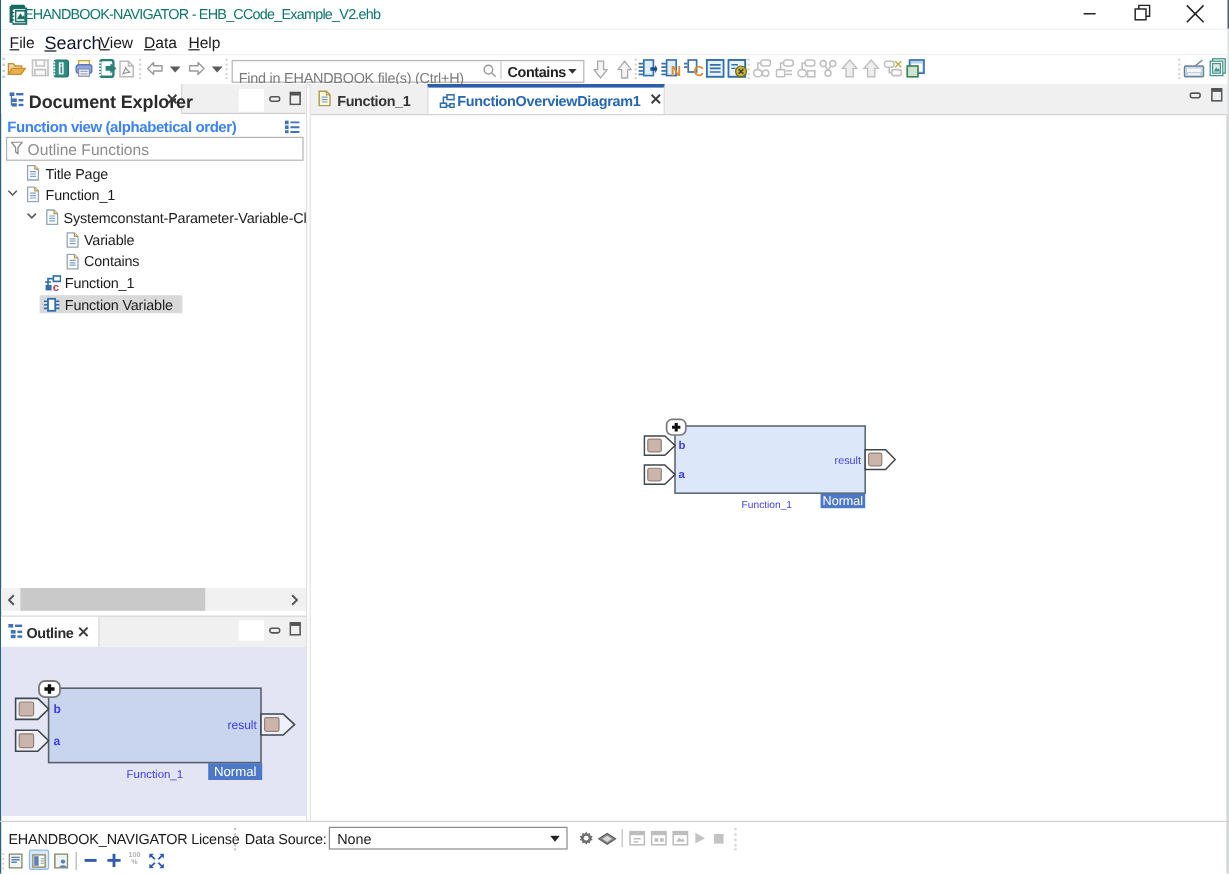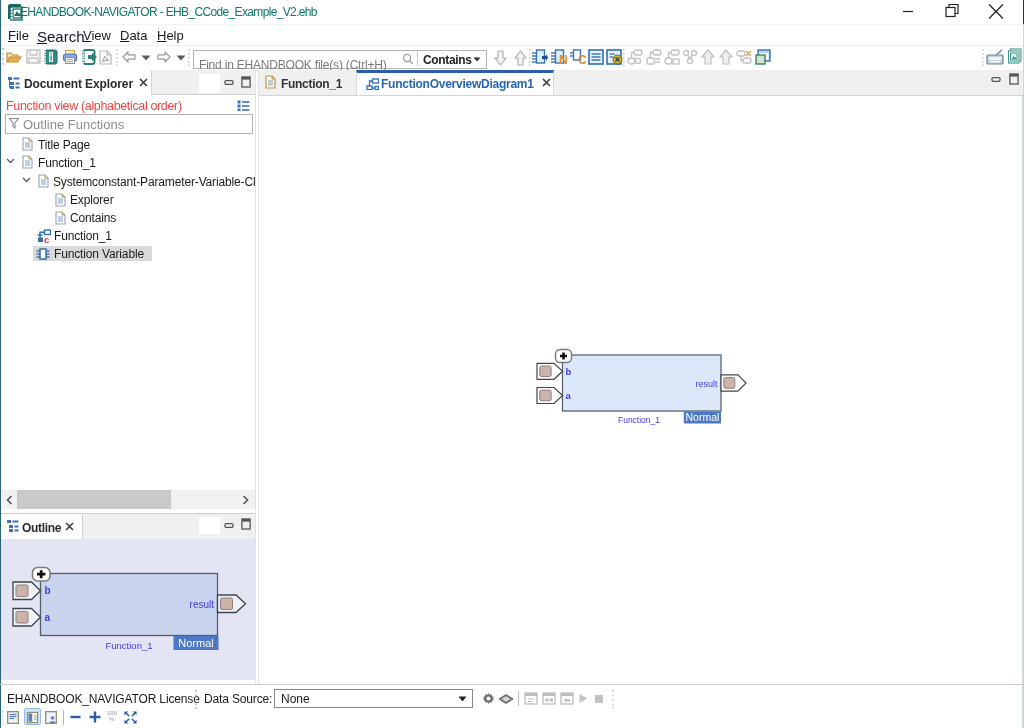--- a/index.html
+++ b/index.html
@@ -311,21 +311,21 @@
   <g fill="#3e71b8">
       <rect x="1" y="1" width="4" height="3"></rect>
       <rect x="6.5" y="1.5" width="6" height="2"></rect>
       <rect x="3" y="6" width="4" height="3"></rect>
       <rect x="8.5" y="6.5" width="4" height="2"></rect>
       <rect x="3" y="10" width="4" height="3"></rect>
       <rect x="8.5" y="10.5" width="4" height="2"></rect>
     </g>
   <path d="M2.5 4 L2.5 11.5 L3 11.5 M2.5 7.5 L3 7.5" stroke="#3e71b8" stroke-width="1" fill="none"></path>
 </svg>
-<div class="abs tabtxt" style="left:24px;top:77px;color:#2b2b2b;font-size:12px;letter-spacing:-0.1px">Document Explorer</div>
+<div class="abs tabtxt" style="left:24px;top:77px;color:#2b2b2b;font-size:15px;letter-spacing:-0.1px">Document Explorer</div>
 <svg class="ico" style="left:138px;top:77px" width="11" height="11" viewBox="0 0 11 11">
     <path d="M2 2 L9 9 M9 2 L2 9" stroke="#3c3c3c" stroke-width="1.6"></path>
   </svg>
 
 <div class="abs" style="left:199px;top:74px;width:21px;height:19px;background:#ffffff"></div>
 <svg class="ico" style="left:224px;top:78px" width="10" height="9" viewBox="0 0 10 9">
     <rect x="0.9" y="2.6" width="8.2" height="3.8" rx="1.6" fill="none" stroke="#555" stroke-width="1.3"></rect>
   </svg>
 <svg class="ico" style="left:241px;top:76px" width="10" height="12" viewBox="0 0 10 12">
     <rect x="0.9" y="1" width="8.2" height="10" fill="none" stroke="#555" stroke-width="1.3"></rect>
@@ -363,21 +363,21 @@
     <rect x="0.9" y="2.6" width="8.2" height="3.8" rx="1.6" fill="none" stroke="#555" stroke-width="1.3"></rect>
   </svg>
 <svg class="ico" style="left:1009px;top:73px" width="10" height="12" viewBox="0 0 10 12">
     <rect x="0.9" y="1" width="8.2" height="10" fill="none" stroke="#555" stroke-width="1.3"></rect>
     <rect x="0.9" y="1" width="8.2" height="2.6" fill="#555"></rect>
   </svg>
 
 <div class="abs" style="left:255px;top:70px;width:1px;height:614px;background:#e2e2e2"></div>
 <div class="abs" style="left:258px;top:70px;width:1px;height:614px;background:#e2e2e2"></div>
 
-<div class="abs" style="left:6px;top:99px;font-size:12.5px;font-weight:normal;color:#ef4444;letter-spacing:-0.35px">Function view (alphabetical order)</div>
+<div class="abs" style="left:6px;top:99px;font-size:12.5px;font-weight:bold;color:#3b82f6;letter-spacing:-0.35px">Function view (alphabetical order)</div>
 <svg class="ico" style="left:237px;top:100px" width="13" height="11" viewBox="0 0 13 11">
   <g fill="#3e71b8">
       <rect x="0.5" y="0.5" width="3" height="3"></rect>
       <rect x="0.5" y="4.5" width="3" height="3"></rect>
       <rect x="0.5" y="8.5" width="3" height="3"></rect>
     </g>
   <g stroke="#3e71b8" stroke-width="1.6">
       <line x1="5" y1="2" x2="12.5" y2="2"></line>
       <line x1="5" y1="6" x2="12.5" y2="6"></line>
       <line x1="5" y1="10" x2="12.5" y2="10"></line>
@@ -431,21 +431,21 @@
 
 <svg class="ico" style="left:55px;top:193px" width="11" height="14" viewBox="0 0 11 14">
   <path d="M1 1 L7 1 L10 4 L10 13 L1 13 Z" fill="#ffffff" stroke="#93a3b8" stroke-width="1.1"></path>
   <path d="M7 1 L7 4 L10 4" fill="#ecd9a4" stroke="#b29a4a" stroke-width="1"></path>
   <g stroke="#7aa0cc" stroke-width="1">
       <line x1="3" y1="6" x2="8" y2="6"></line>
       <line x1="3" y1="8" x2="8" y2="8"></line>
       <line x1="3" y1="10" x2="8" y2="10"></line>
     </g>
 </svg>
-<div class="abs" style="left:70px;top:193px;font-size:12px;color:#1c1c1c;letter-spacing:-0.15px">Explorer</div>
+<div class="abs" style="left:70px;top:193px;font-size:12px;color:#1c1c1c;letter-spacing:-0.15px">Variable</div>
 
 <svg class="ico" style="left:55px;top:211px" width="11" height="14" viewBox="0 0 11 14">
   <path d="M1 1 L7 1 L10 4 L10 13 L1 13 Z" fill="#ffffff" stroke="#93a3b8" stroke-width="1.1"></path>
   <path d="M7 1 L7 4 L10 4" fill="#ecd9a4" stroke="#b29a4a" stroke-width="1"></path>
   <g stroke="#7aa0cc" stroke-width="1">
       <line x1="3" y1="6" x2="8" y2="6"></line>
       <line x1="3" y1="8" x2="8" y2="8"></line>
       <line x1="3" y1="10" x2="8" y2="10"></line>
     </g>
 </svg>

